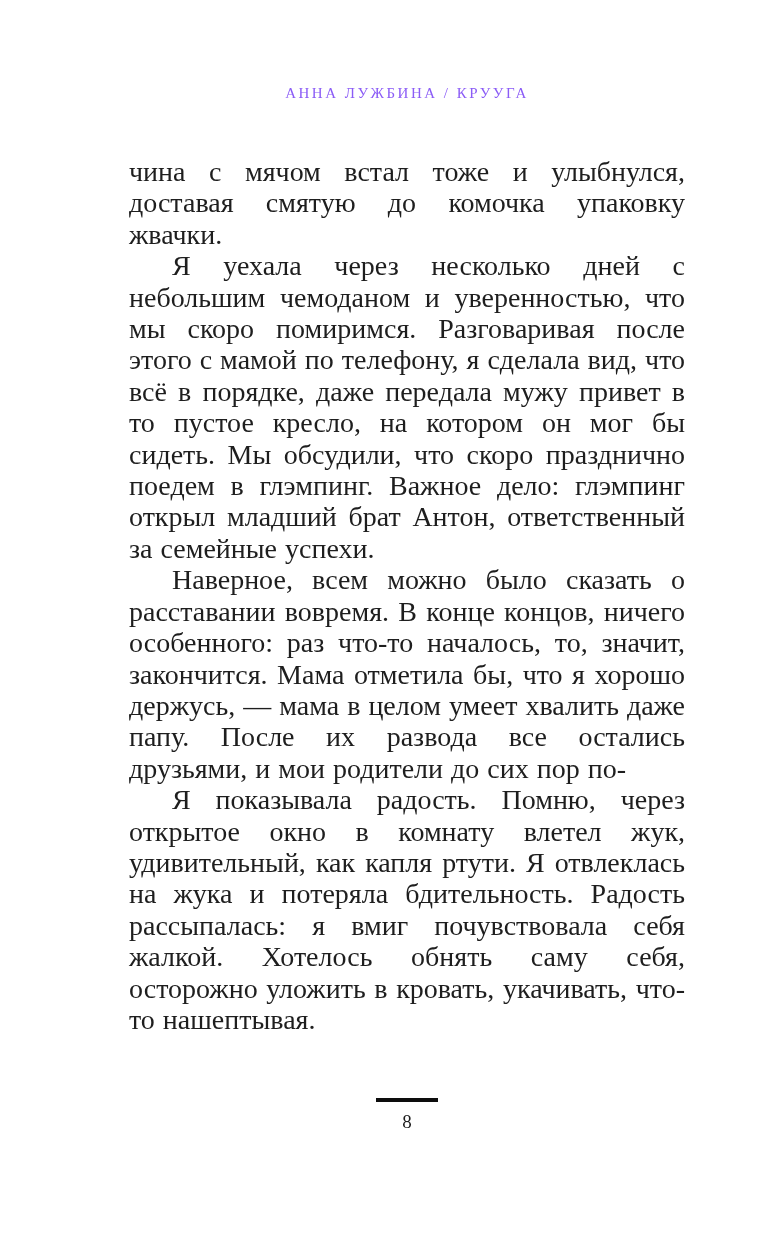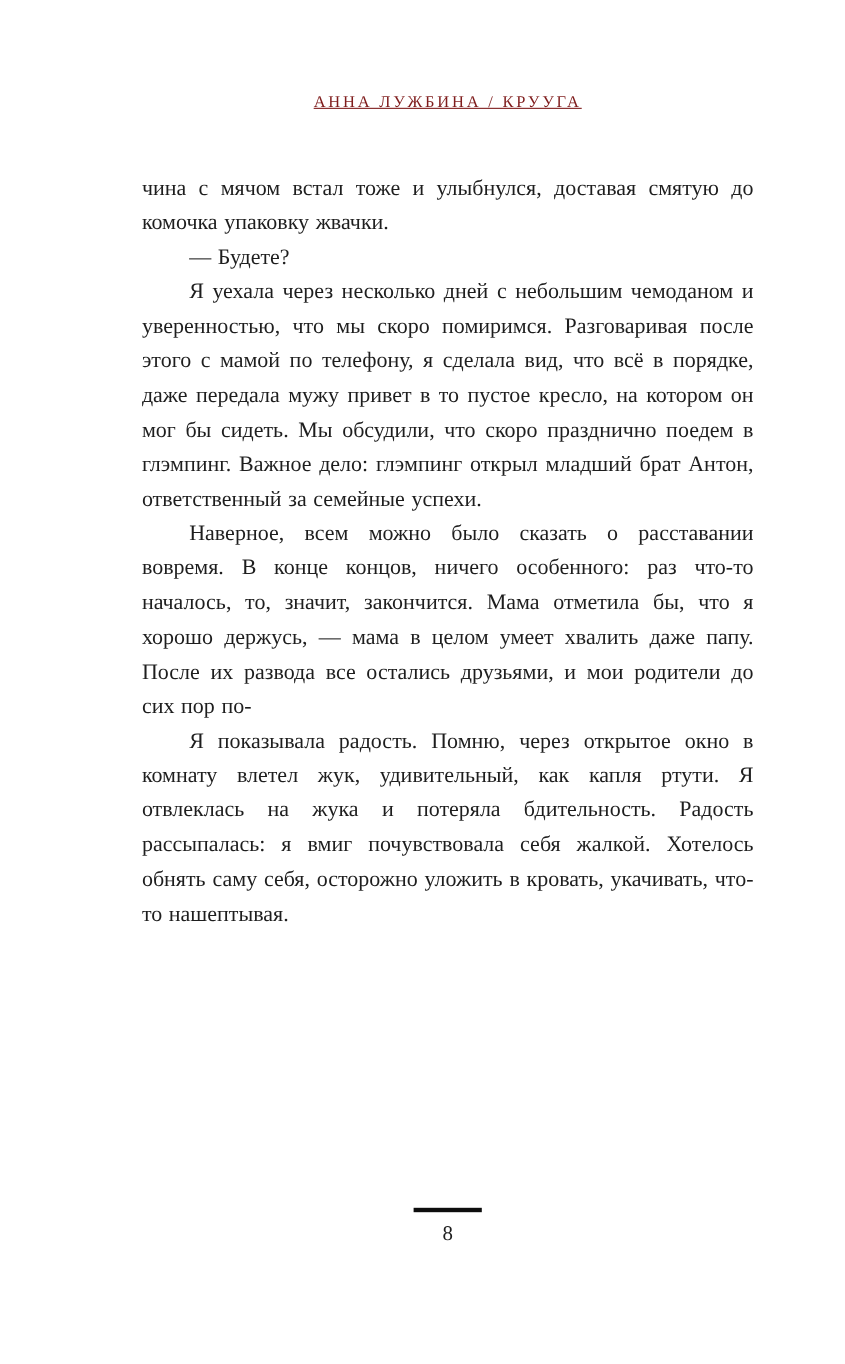--- a/index.html
+++ b/index.html
@@ -15,31 +15,30 @@
     background: #ffffff;
     padding: 86px 83px 0 129px;
     overflow: hidden;
     font-family: "Liberation Serif", "DejaVu Serif", serif;
     color: #1e1e1e;
   }
   .running-head {
     text-align: center;
     font-size: 15px;
     letter-spacing: 2.5px;
-    color: #7f1d1d;
+    color: #8b5cf6;
     line-height: 1;
     white-space: nowrap;
-    text-decoration: underline;
   }
   .text-block {
     margin-top: 55px;
   }
   .para {
     margin: 0;
-    font-size: 20px;
+    font-size: 28px;
     line-height: 31.4px;
     text-align: justify;
     text-justify: inter-word;
     hyphens: auto;
     -webkit-hyphens: auto;
     word-spacing: 1px;
   }
   .para.indent {
     text-indent: 43px;
   }
@@ -67,21 +66,20 @@
 </style>
 </head>
 <body>
 
 <div class="page">
 
   <header class="running-head">АННА ЛУЖБИНА / КРУУГА</header>
 
   <main class="text-block">
     <p class="para no-indent">чина с мячом встал тоже и улыбнулся, доставая смятую до комочка упаковку жвачки.</p>
-    <p class="para indent">— Будете?</p>
     <p class="para indent">Я уехала через несколько дней с небольшим чемоданом и уверенностью, что мы скоро помиримся. Разговаривая после этого с мамой по телефону, я сделала вид, что всё в порядке, даже передала мужу привет в то пустое кресло, на котором он мог бы сидеть. Мы обсудили, что скоро празднично поедем в глэмпинг. Важное дело: глэмпинг открыл младший брат Антон, ответственный за семейные успехи.</p>
     <p class="para indent">Наверное, всем можно было сказать о расставании вовремя. В конце концов, ничего особенного: раз что-то началось, то, значит, закончится. Мама отметила бы, что я хорошо держусь, — мама в целом умеет хвалить даже папу. После их развода все остались друзьями, и мои родители до сих пор по-</p>
     <p class="para indent">Я показывала радость. Помню, через открытое окно в комнату влетел жук, удивительный, как капля ртути. Я отвлеклась на жука и потеряла бдительность. Радость рассыпалась: я вмиг почувствовала себя жалкой. Хотелось обнять саму себя, осторожно уложить в кровать, укачивать, что-то нашептывая.</p>
   </main>
 
   <footer class="footer">
     <div class="footer-rule"></div>
     <div class="page-number">8</div>
   </footer>
 

